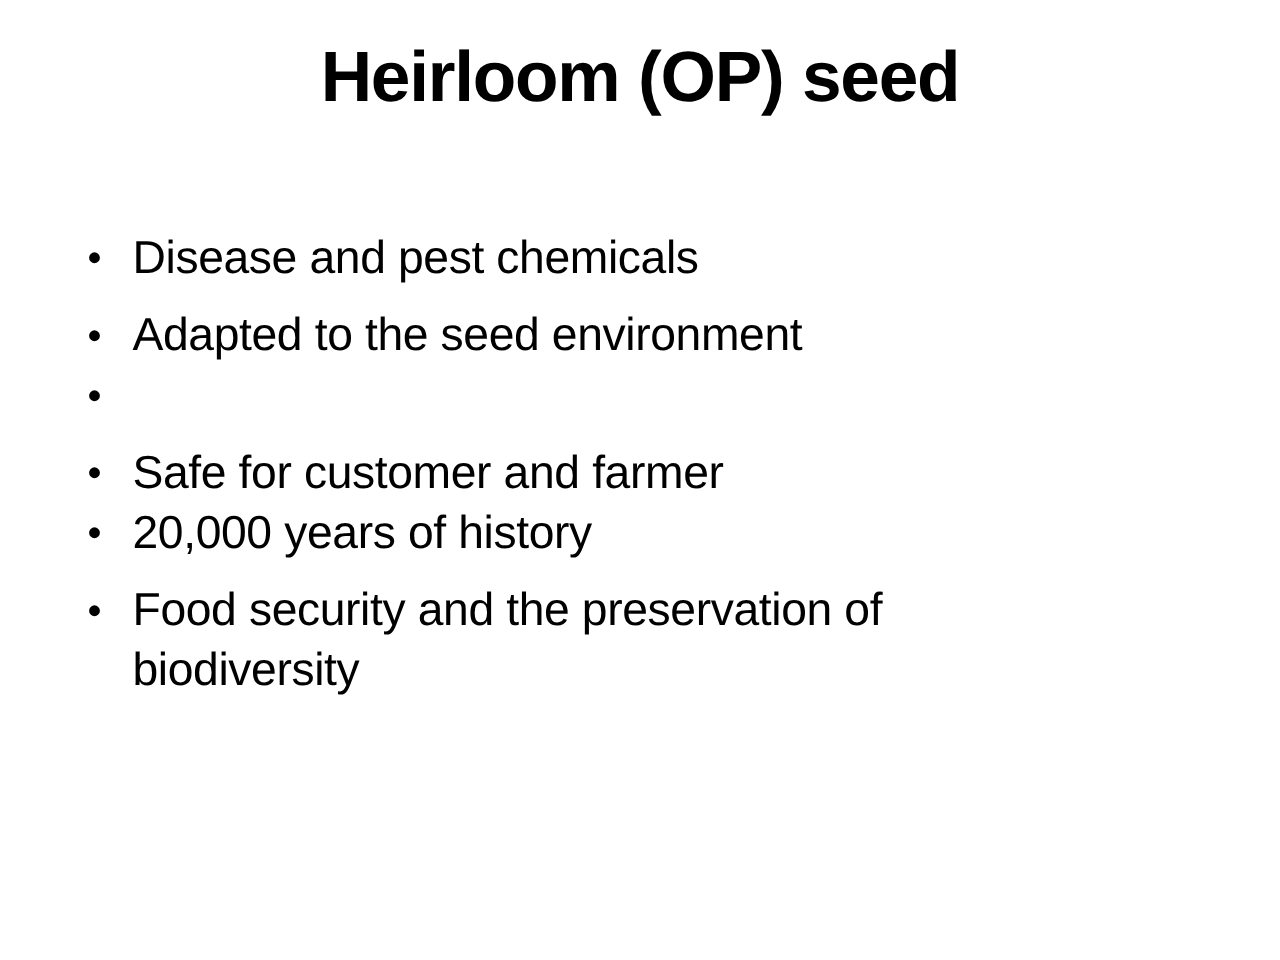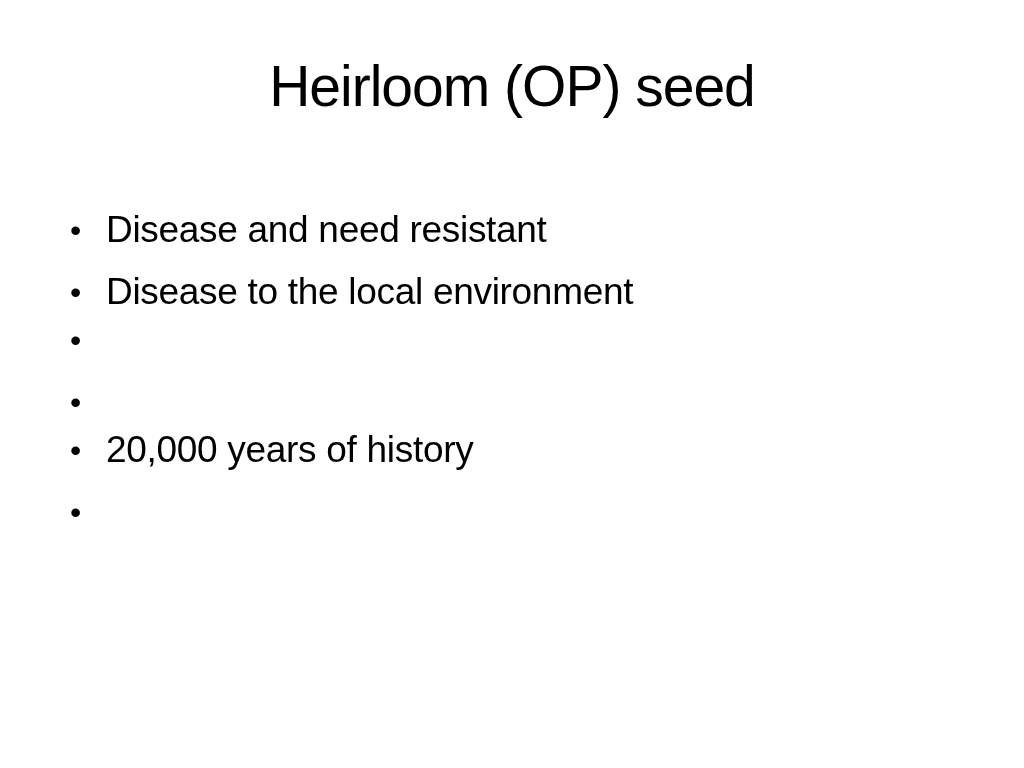--- a/index.html
+++ b/index.html
@@ -16,24 +16,24 @@
   }
   .slide {
     position: relative;
     width: 1024px;
     height: 768px;
     background: #ffffff;
     box-sizing: border-box;
   }
   .slide-title {
     margin: 0;
-    padding-top: 52px;
+    padding-top: 28px;
     text-align: center;
     font-size: 57px;
-    font-weight: normal;
+    font-weight: bold;
     letter-spacing: -1px;
     line-height: 1.2;
     color: #000000;
   }
   .bullet-list {
     margin-top: 86px;
     padding-left: 70px;
     padding-right: 30px;
   }
   .bullet-item {
@@ -65,40 +65,42 @@
 <body>
 
 <div class="slide">
 
   <h1 class="slide-title">Heirloom (OP) seed</h1>
 
   <div class="bullet-list">
 
     <div class="bullet-item">
       <span class="bullet-dot">•</span>
-      <span class="bullet-text">Disease and need resistant</span>
+      <span class="bullet-text">Disease and pest chemicals</span>
     </div>
 
     <div class="bullet-item">
       <span class="bullet-dot">•</span>
-      <span class="bullet-text">Disease to the local environment</span>
+      <span class="bullet-text">Adapted to the seed environment</span>
     </div>
 
     <div class="bullet-item tight">
       <span class="bullet-dot">•</span>
     </div>
 
     <div class="bullet-item">
       <span class="bullet-dot">•</span>
+      <span class="bullet-text">Safe for customer and farmer</span>
     </div>
 
     <div class="bullet-item tight">
       <span class="bullet-dot">•</span>
       <span class="bullet-text">20,000 years of history</span>
     </div>
 
     <div class="bullet-item">
       <span class="bullet-dot">•</span>
+      <span class="bullet-text">Food security and the preservation of biodiversity</span>
     </div>
 
   </div>
 
 </div>
 
 </body></html>

